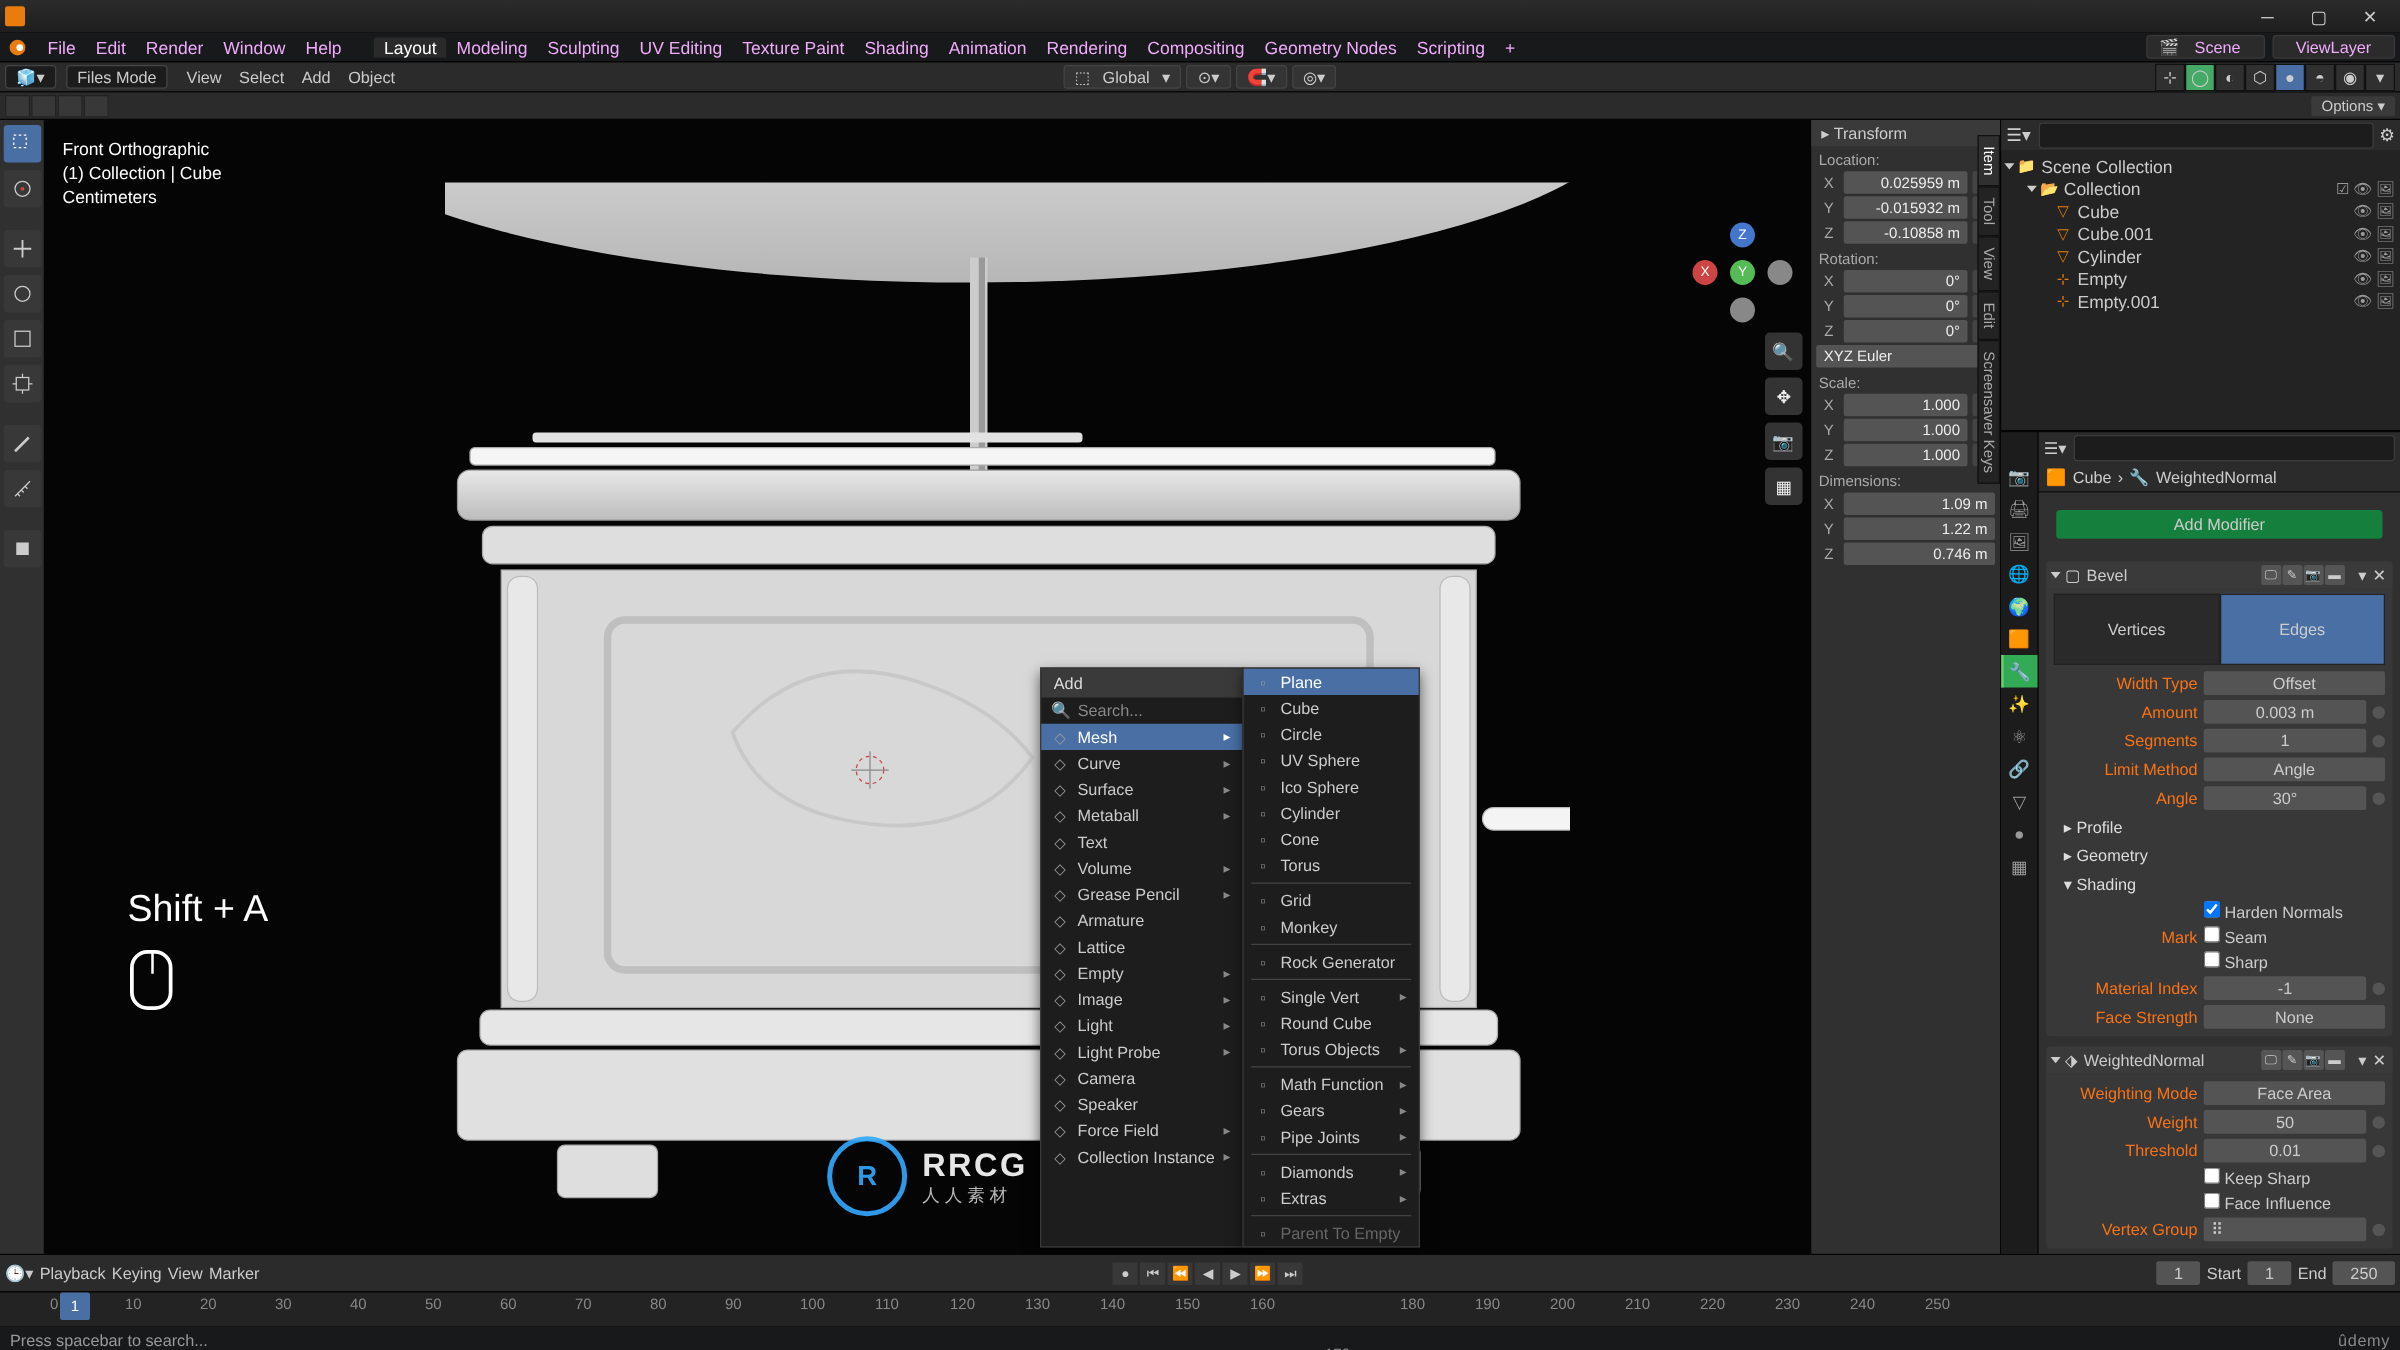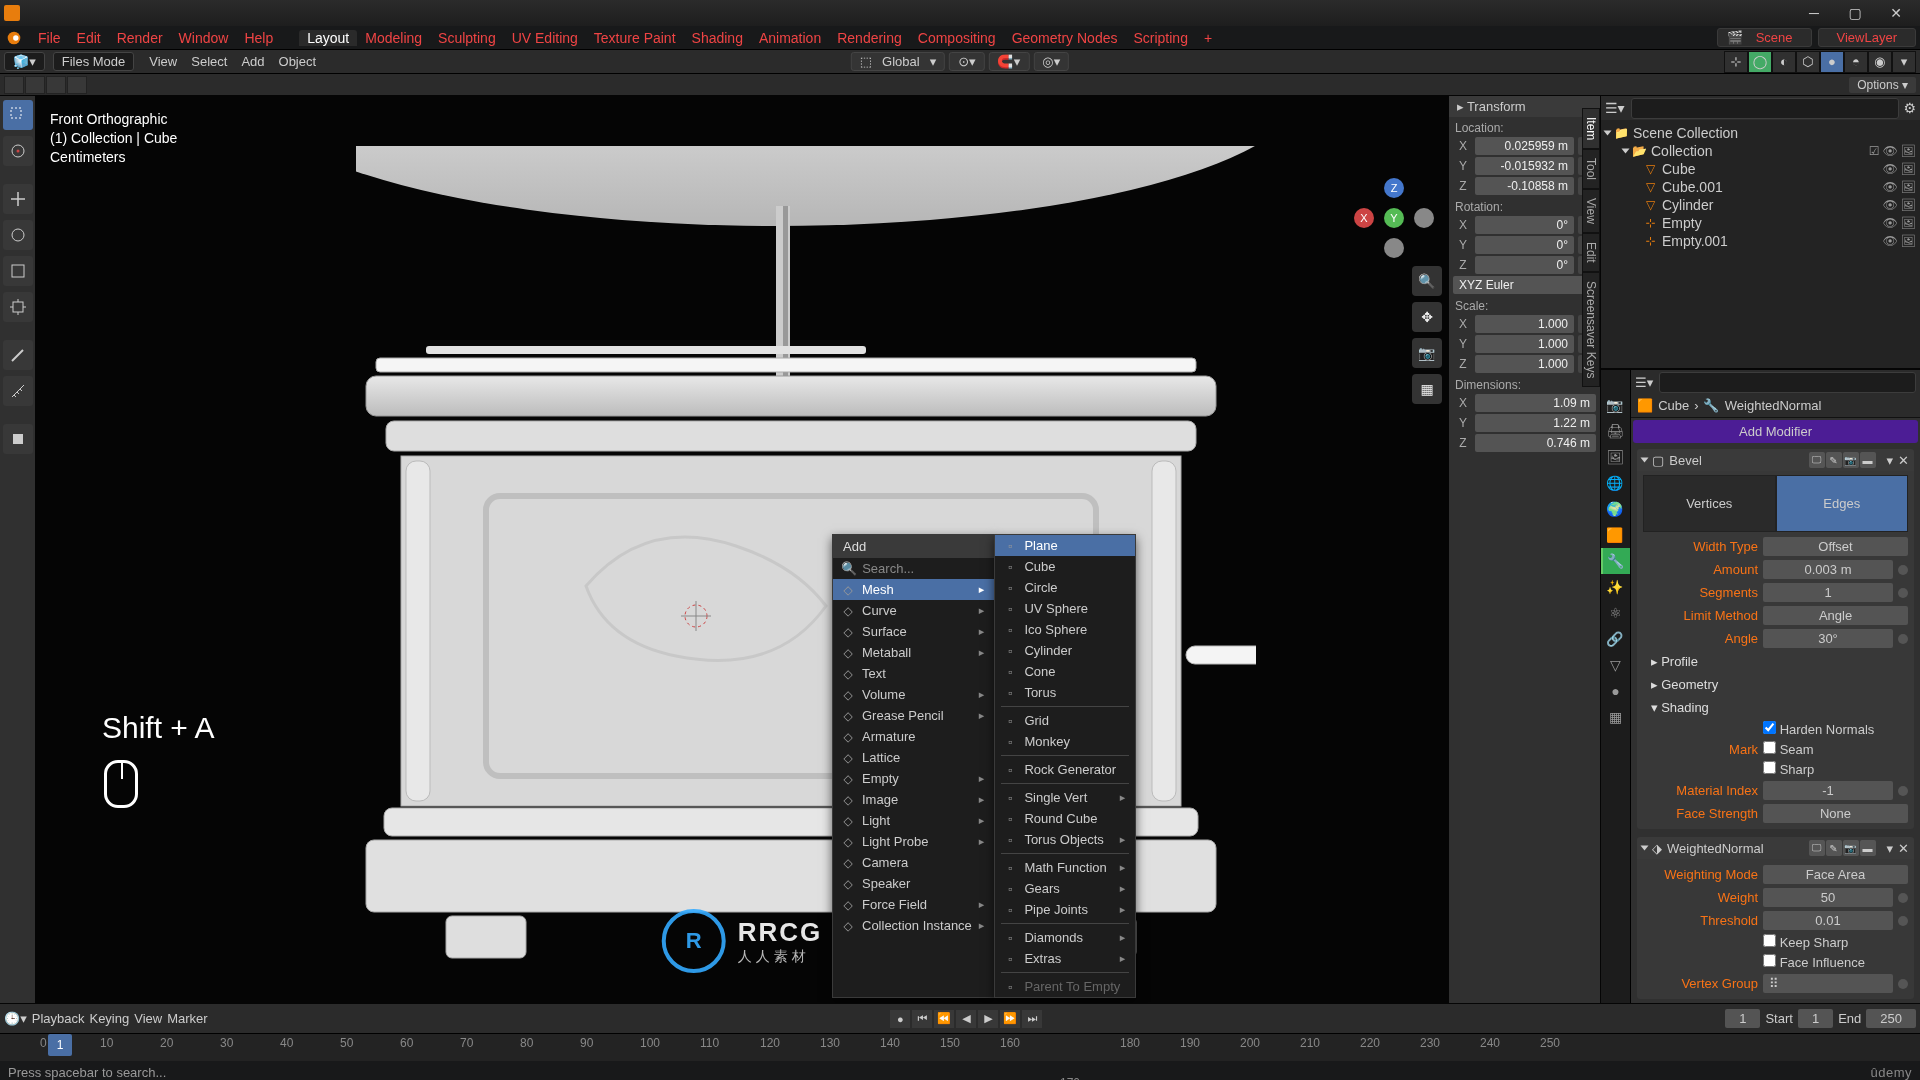--- a/index.html
+++ b/index.html
@@ -3,21 +3,21 @@
 <meta charset="utf-8">
 <style>
 * { margin:0; padding:0; box-sizing:border-box; font-family:"Segoe UI",Arial,sans-serif; user-select:none; }
 html,body { width:1920px; height:1080px; background:#000; overflow:hidden; color:#ccc; font-size:14px; }
 .titlebar { height:26px; background:linear-gradient(#2b2b2b,#1e1e1e); display:flex; align-items:center; padding:0 4px; color:#ccc; font-size:14px; }
 .titlebar .icon { width:16px; height:16px; background:#e87d0d; border-radius:2px; margin-right:8px; }
 .titlebar .buttons { margin-left:auto; display:flex; gap:1px; }
 .titlebar .buttons div { width:40px; height:22px; display:flex; align-items:center; justify-content:center; color:#ccc; font-size:14px; }
 .menubar { height:24px; background:#18191a; border-bottom:1px solid #000; display:flex; align-items:center; padding:0 4px; font-size:14px; }
 .menubar .file-icon { width:20px; height:18px; margin-right:6px; }
-.menubar span,.menubar .tab { padding:0 8px; color:#ef4444; cursor:pointer; }
+.menubar span,.menubar .tab { padding:0 8px; color:#f0abfc; cursor:pointer; }
 .menubar .sep { width:18px; }
 .menubar .tab.active { background:#2a2a2a; border-radius:3px 3px 0 0; color:#fff; }
 .menubar .right { margin-left:auto; display:flex; align-items:center; gap:6px; }
 .menubar .pill { background:#2b2b2b; border:1px solid #3a3a3a; border-radius:3px; padding:1px 10px; font-size:13px; }
 .submenu { height:24px; background:#2b2b2b; border-bottom:1px solid #000; display:flex; align-items:center; padding:0 4px; font-size:13px; color:#ccc; }
 .submenu .drop { background:#1c1c1c; border:1px solid #444; border-radius:3px; padding:1px 8px; margin-right:8px; }
 .submenu span { padding:0 7px; cursor:pointer; }
 .submenu .center { position:absolute; left:50%; transform:translateX(-50%); display:flex; gap:4px; }
 .submenu .center .btn { background:#343434; border:1px solid #444; border-radius:3px; padding:1px 8px; font-size:13px; display:flex; align-items:center; gap:3px; }
 .submenu .right-icons { margin-left:auto; display:flex; gap:0; }
@@ -70,21 +70,21 @@
 .outliner .tree .indent2 { padding-left:40px; }
 .tri { display:inline-block; width:0; height:0; border-left:5px solid #ccc; border-top:4px solid transparent; border-bottom:4px solid transparent; }
 .tri.down { transform:rotate(90deg); }
 .obj-ic { width:15px; height:15px; display:inline-flex; align-items:center; justify-content:center; font-size:12px; }
 .props { flex:1; display:flex; }
 .props .icon-col { width:30px; background:#1c1c1c; border-right:1px solid #000; display:flex; flex-direction:column; padding-top:22px; }
 .props .icon-col div { height:26px; display:flex; align-items:center; justify-content:center; font-size:14px; color:#999; cursor:pointer; }
 .props .icon-col div.active { background:#3a5; border-left:2px solid #6c6; color:#fff; }
 .props .body { flex:1; background:#303030; display:flex; flex-direction:column; font-size:13px; overflow:hidden; }
 .props .crumb { height:24px; background:#2b2b2b; border-bottom:1px solid #111; display:flex; align-items:center; padding:0 6px; gap:5px; }
-.props .addmod { margin:2px; background:#4c1d95; border-radius:3px; padding:4px; text-align:center; cursor:pointer; }
+.props .addmod { margin:14px; background:#15803d; border-radius:3px; padding:4px; text-align:center; cursor:pointer; }
 .props .mod { margin:4px 6px; }
 .props .mod-h { background:#3a3a3a; display:flex; align-items:center; padding:3px 5px; gap:5px; border-radius:3px 3px 0 0; }
 .props .mod-h .name { flex:1; }
 .props .mod-h .mini { display:flex; gap:1px; }
 .props .mod-h .mini div { width:16px; height:16px; background:#555; border-radius:2px; font-size:10px; display:flex; align-items:center; justify-content:center; }
 .props .mod-body { background:#383838; padding:4px 6px; border-radius:0 0 3px 3px; }
 .props .seg { display:flex; margin-bottom:3px; }
 .props .seg div { flex:1; text-align:center; padding:20px; background:#2a2a2a; border:1px solid #222; cursor:pointer; }
 .props .seg div.active { background:#4a6fa5; }
 .props .prow { display:flex; align-items:center; padding:2px 0; gap:5px; }

